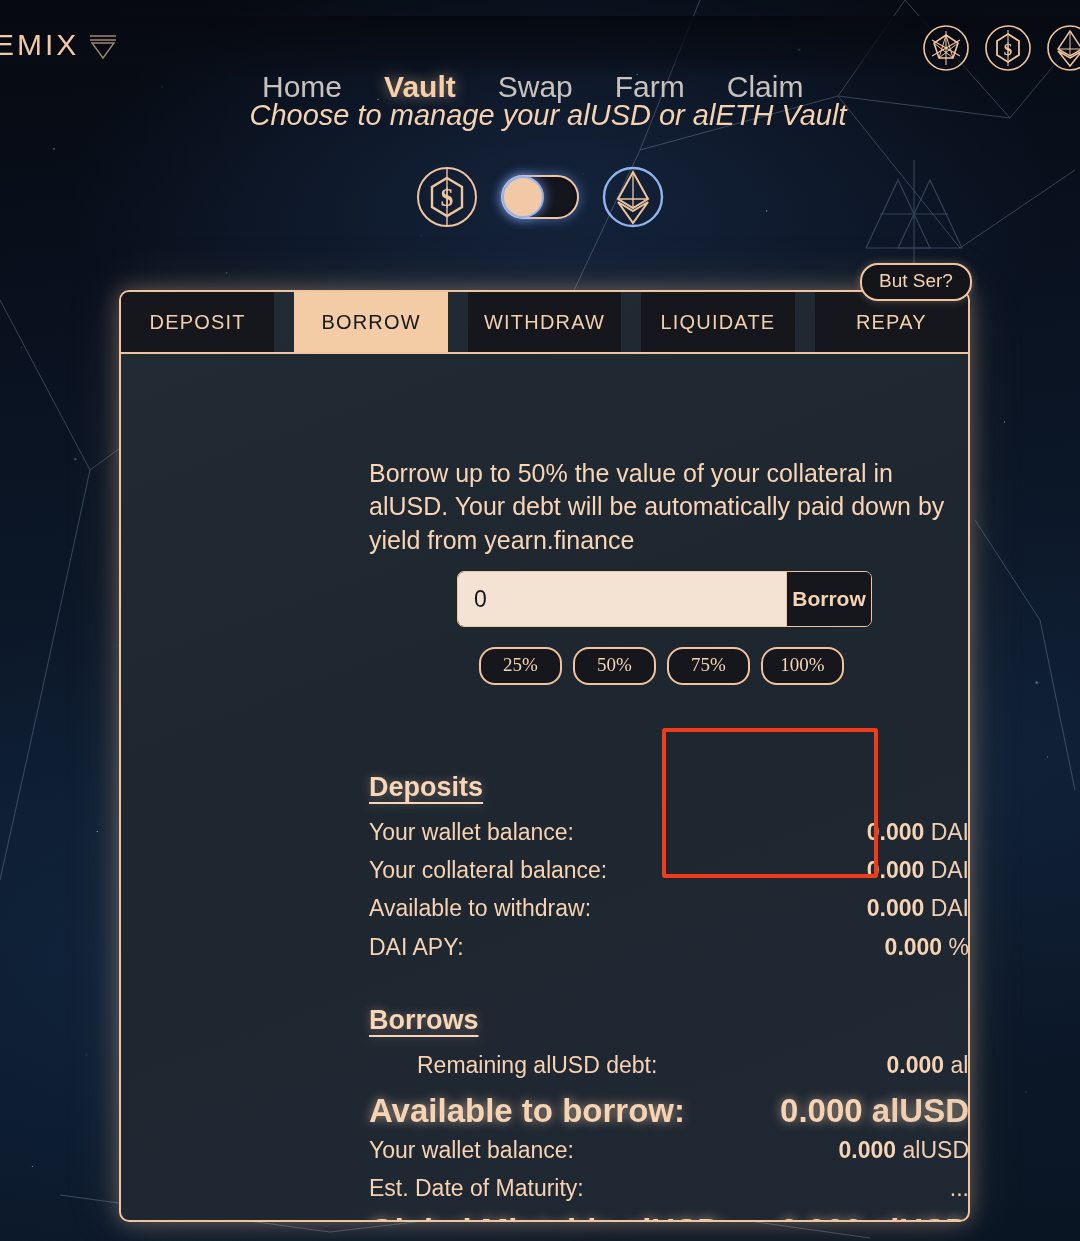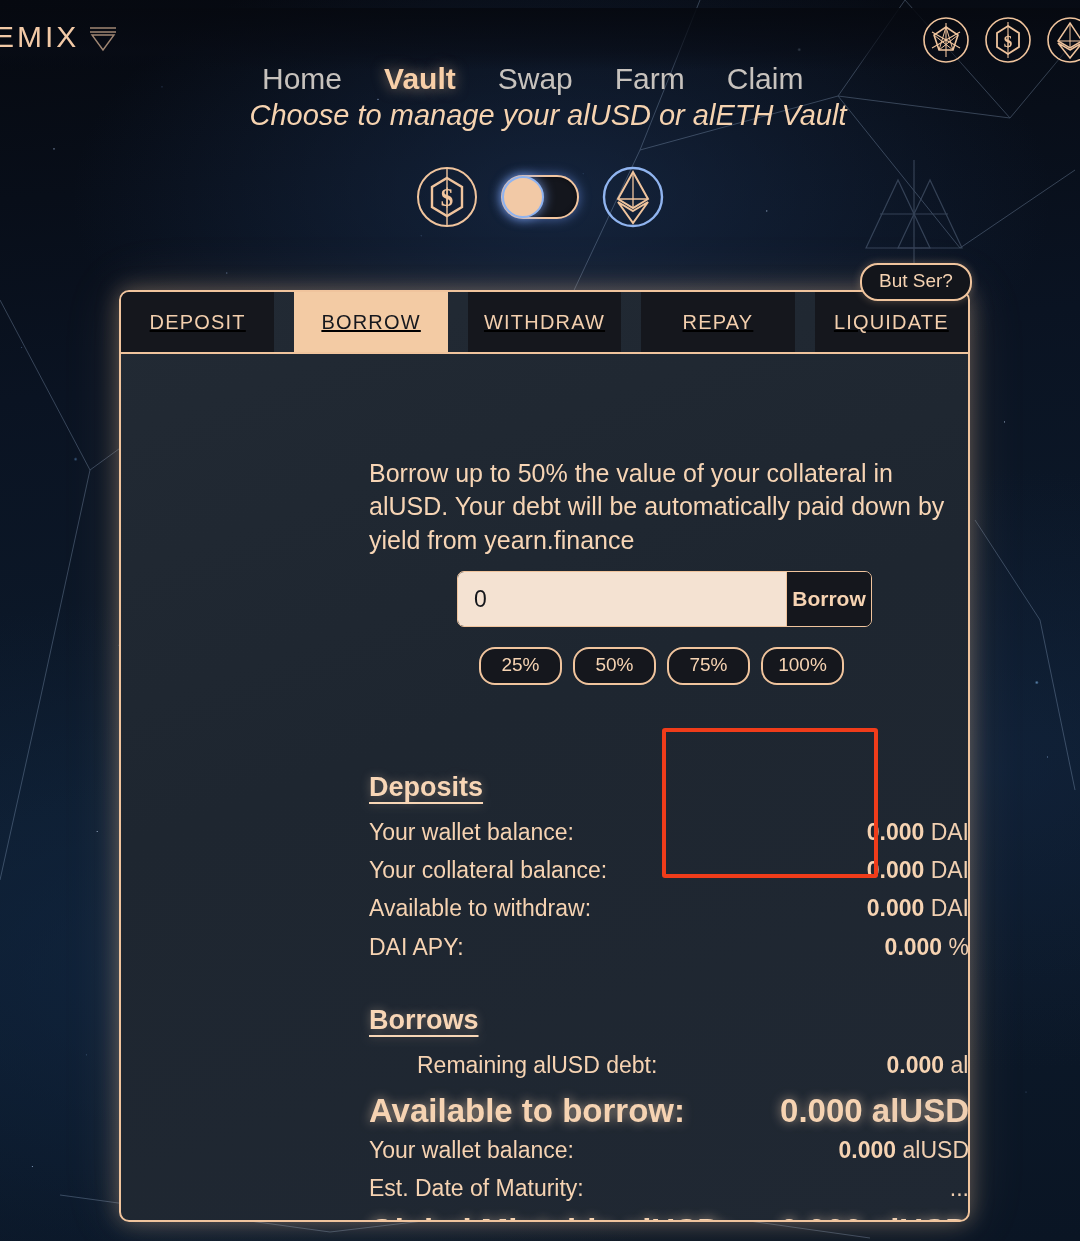--- a/index.html
+++ b/index.html
@@ -92,21 +92,21 @@
   #constellation {
     position: absolute;
     inset: 0;
     pointer-events: none;
     opacity: .30;
   }
 
   
   #navbar {
     position: absolute;
-    top: 8px; left: 0;
+    top: 16px; left: 0;
     width: 1080px;
     height: 62px;
     display: flex;
     align-items: center;
     z-index: 5;
     background: linear-gradient(180deg, rgba(6,9,16,.92) 0%, rgba(8,12,22,.55) 70%, rgba(8,12,22,0) 100%);
   }
   #brand {
     position: absolute;
     left: -6px;
@@ -234,21 +234,20 @@
     box-shadow: 0 0 22px rgba(240,196,157,.38), 0 0 60px rgba(240,196,157,.12);
     z-index: 5;
     overflow: hidden;
   }
 
   #tabs {
     display: flex;
     height: 62px;
     gap: 20px;
     border-bottom: 2px solid #f0c49d;
-    text-decoration: underline;
   }
   .tab {
     flex: 1;
     display: flex;
     align-items: center;
     justify-content: center;
     background: #15171d;
     color: #f3cfae;
     font-size: 20px;
     letter-spacing: 1.2px;
@@ -321,20 +320,21 @@
   .pct-pill {
     min-width: 83px;
     padding: 5px 0 7px;
     text-align: center;
     border: 2px solid #f0c49d;
     border-radius: 16px;
     background: #15171d;
     color: #f6d3b2;
     font-size: 19px;
     cursor: pointer;
+    font-family: Liberation Serif, serif;
   }
 
   .section-title {
     position: absolute;
     left: 248px;
     font-size: 27px;
     font-weight: bold;
     color: #f8d6b6;
     text-decoration: underline;
     text-underline-offset: 6px;
@@ -482,22 +482,22 @@
 </div>
 
 <div id="but-ser">But Ser?</div>
 
 <div id="vault-card">
 
   <div id="tabs">
     <div class="tab">DEPOSIT</div>
     <div class="tab active">BORROW</div>
     <div class="tab">WITHDRAW</div>
+    <div class="tab">LIQUIDATE</div>
     <div class="tab">REPAY</div>
-    <div class="tab">LIQUIDATE</div>
   </div>
 
   <div id="card-body">
 
     <div id="borrow-desc">Borrow up to 50% the value of your collateral in alUSD. Your debt will be automatically paid down by yield from yearn.finance</div>
 
     <div id="amount-row">
       <input id="amount-input" type="text" value="0" style="">
       <button id="borrow-btn">Borrow</button>
     </div>

